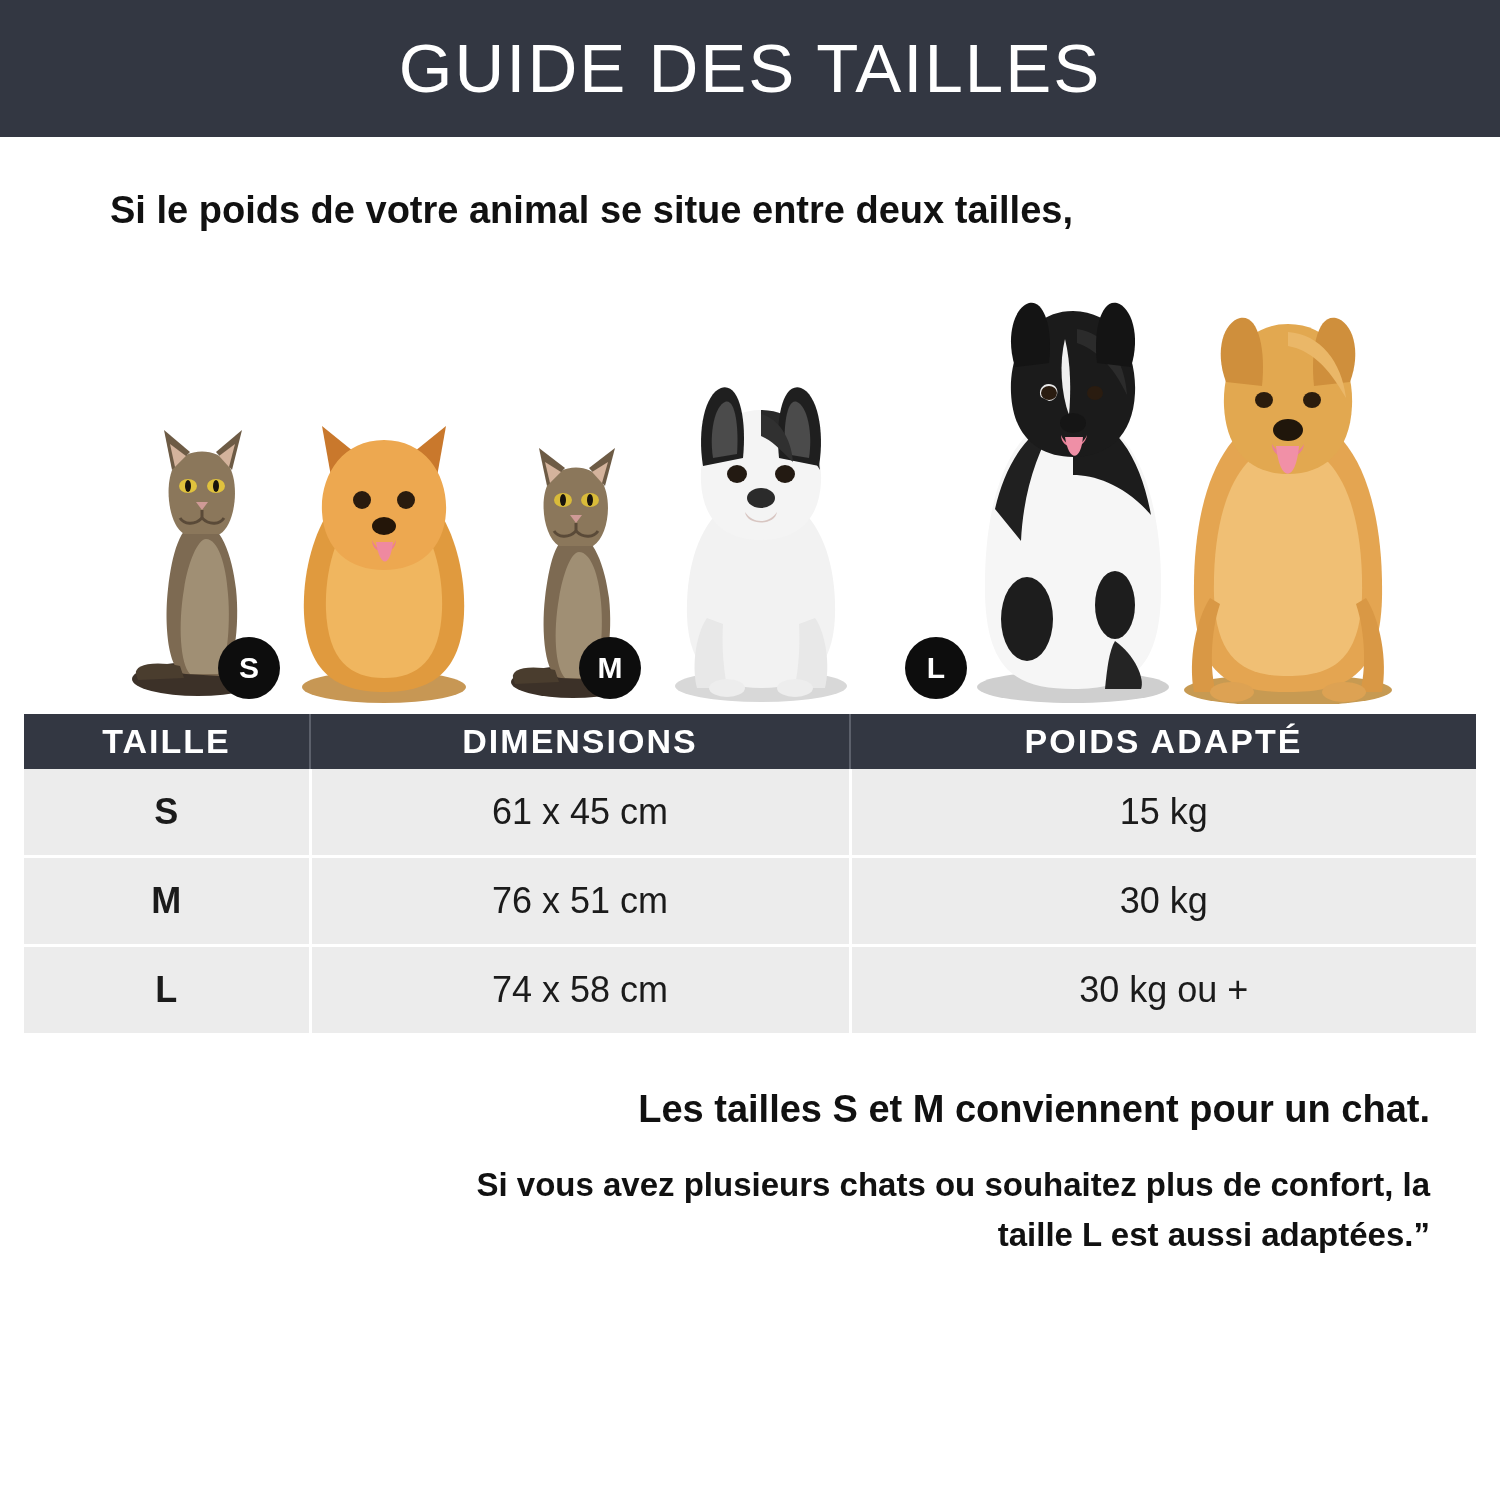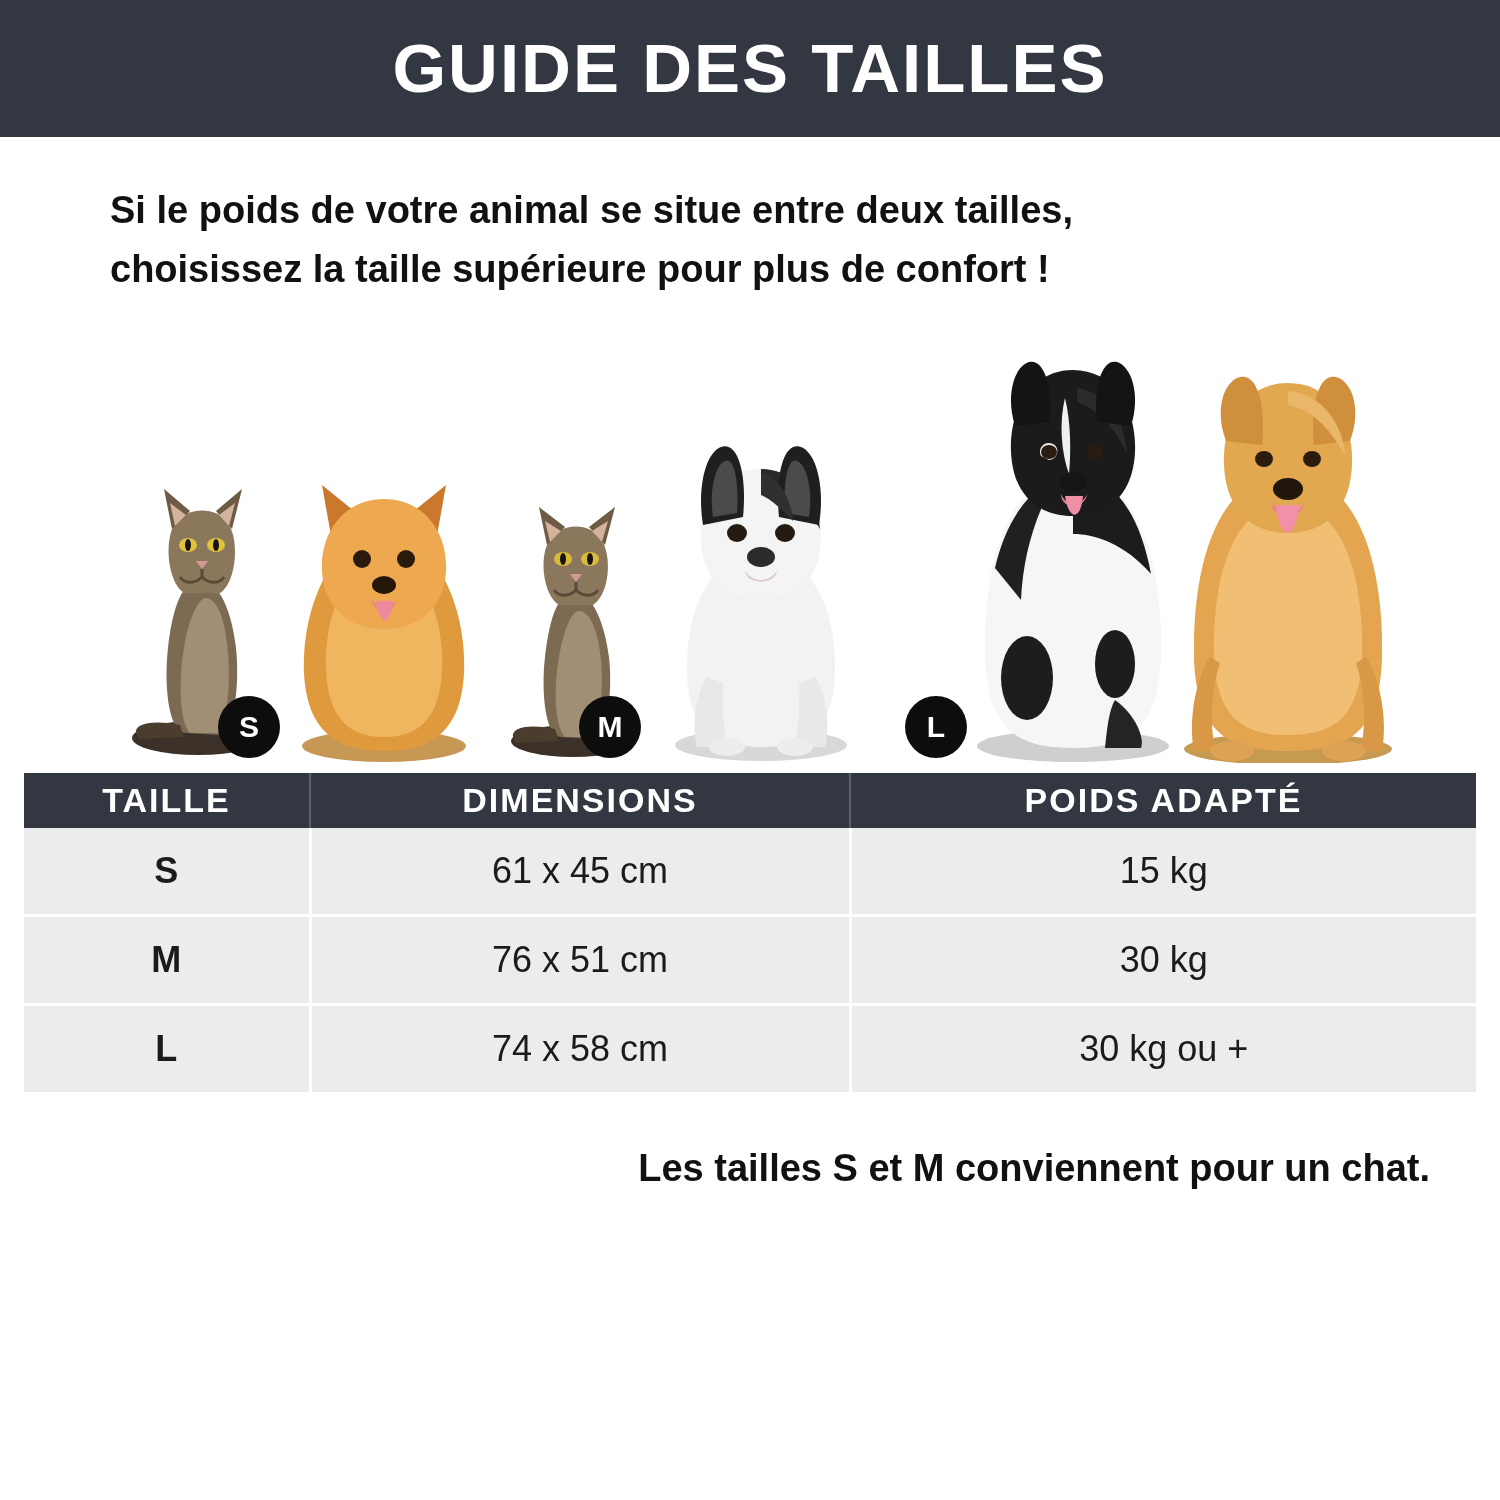--- a/index.html
+++ b/index.html
@@ -27,21 +27,21 @@
     height: 137px;
     background: #333742;
     display: flex;
     align-items: center;
     justify-content: center;
   }
   .header-title {
     color: #ffffff;
     font-size: 69px;
     letter-spacing: 2px;
-    font-weight: 700;
+    font-weight: 400;
     line-height: 1;
     text-align: center;
   }
 
   
   .intro {
     margin-top: 44px;
     padding: 0 110px;
     font-size: 38px;
     font-weight: 700;
@@ -155,21 +155,20 @@
 <body>
 
 <div class="page">
 
   <div class="header">
     <div class="header-title">GUIDE DES TAILLES</div>
   </div>
 
   <div class="intro">
     <div>Si le poids de votre animal se situe entre deux tailles,</div>
-    <div>choisissez la taille supérieure pour plus de confort !</div>
   </div>
 
   <div class="animals">
 
     <div class="group group-s">
       <div class="silhouettes">
 
         <div class="pet">
           <svg width="170" height="330" viewBox="0 0 170 330">
             <ellipse cx="70" cy="305" rx="66" ry="17" fill="#3c3128"></ellipse>
@@ -342,15 +341,19 @@
           <td class="size-cell">L</td>
           <td>74 x 58 cm</td>
           <td>30 kg ou +</td>
         </tr>
       </tbody>
     </table>
   </div>
 
   <div class="notes">
     <div class="note-main">Les tailles S et M conviennent pour un chat.</div>
+    <div class="note-sub">
+      <div>Si vous avez plusieurs chats ou souhaitez plus de confort, la</div>
+      <div>taille L est aussi adaptées.”</div>
+    </div>
   </div>
 
 </div>
 
 </body></html>

